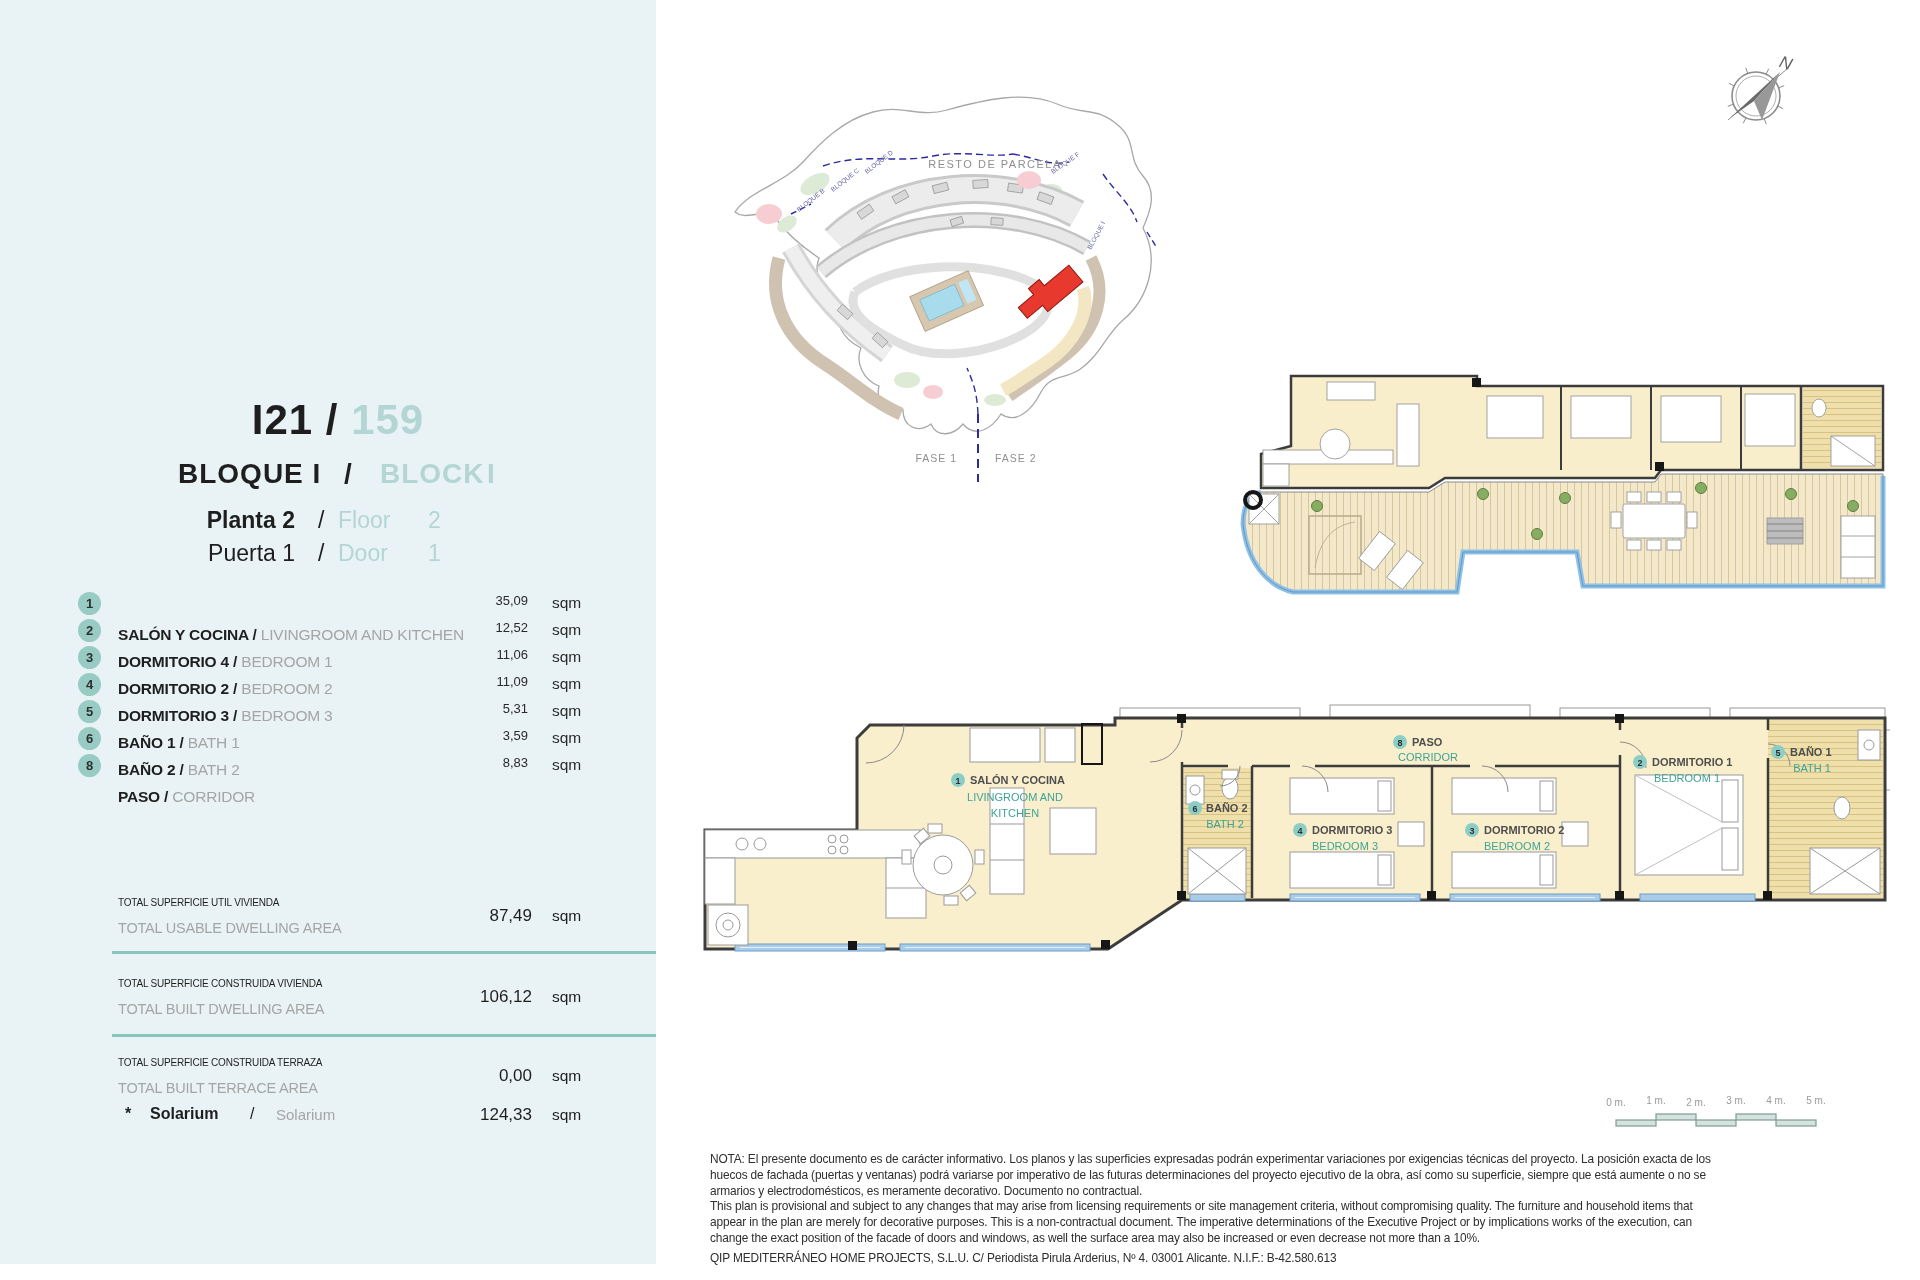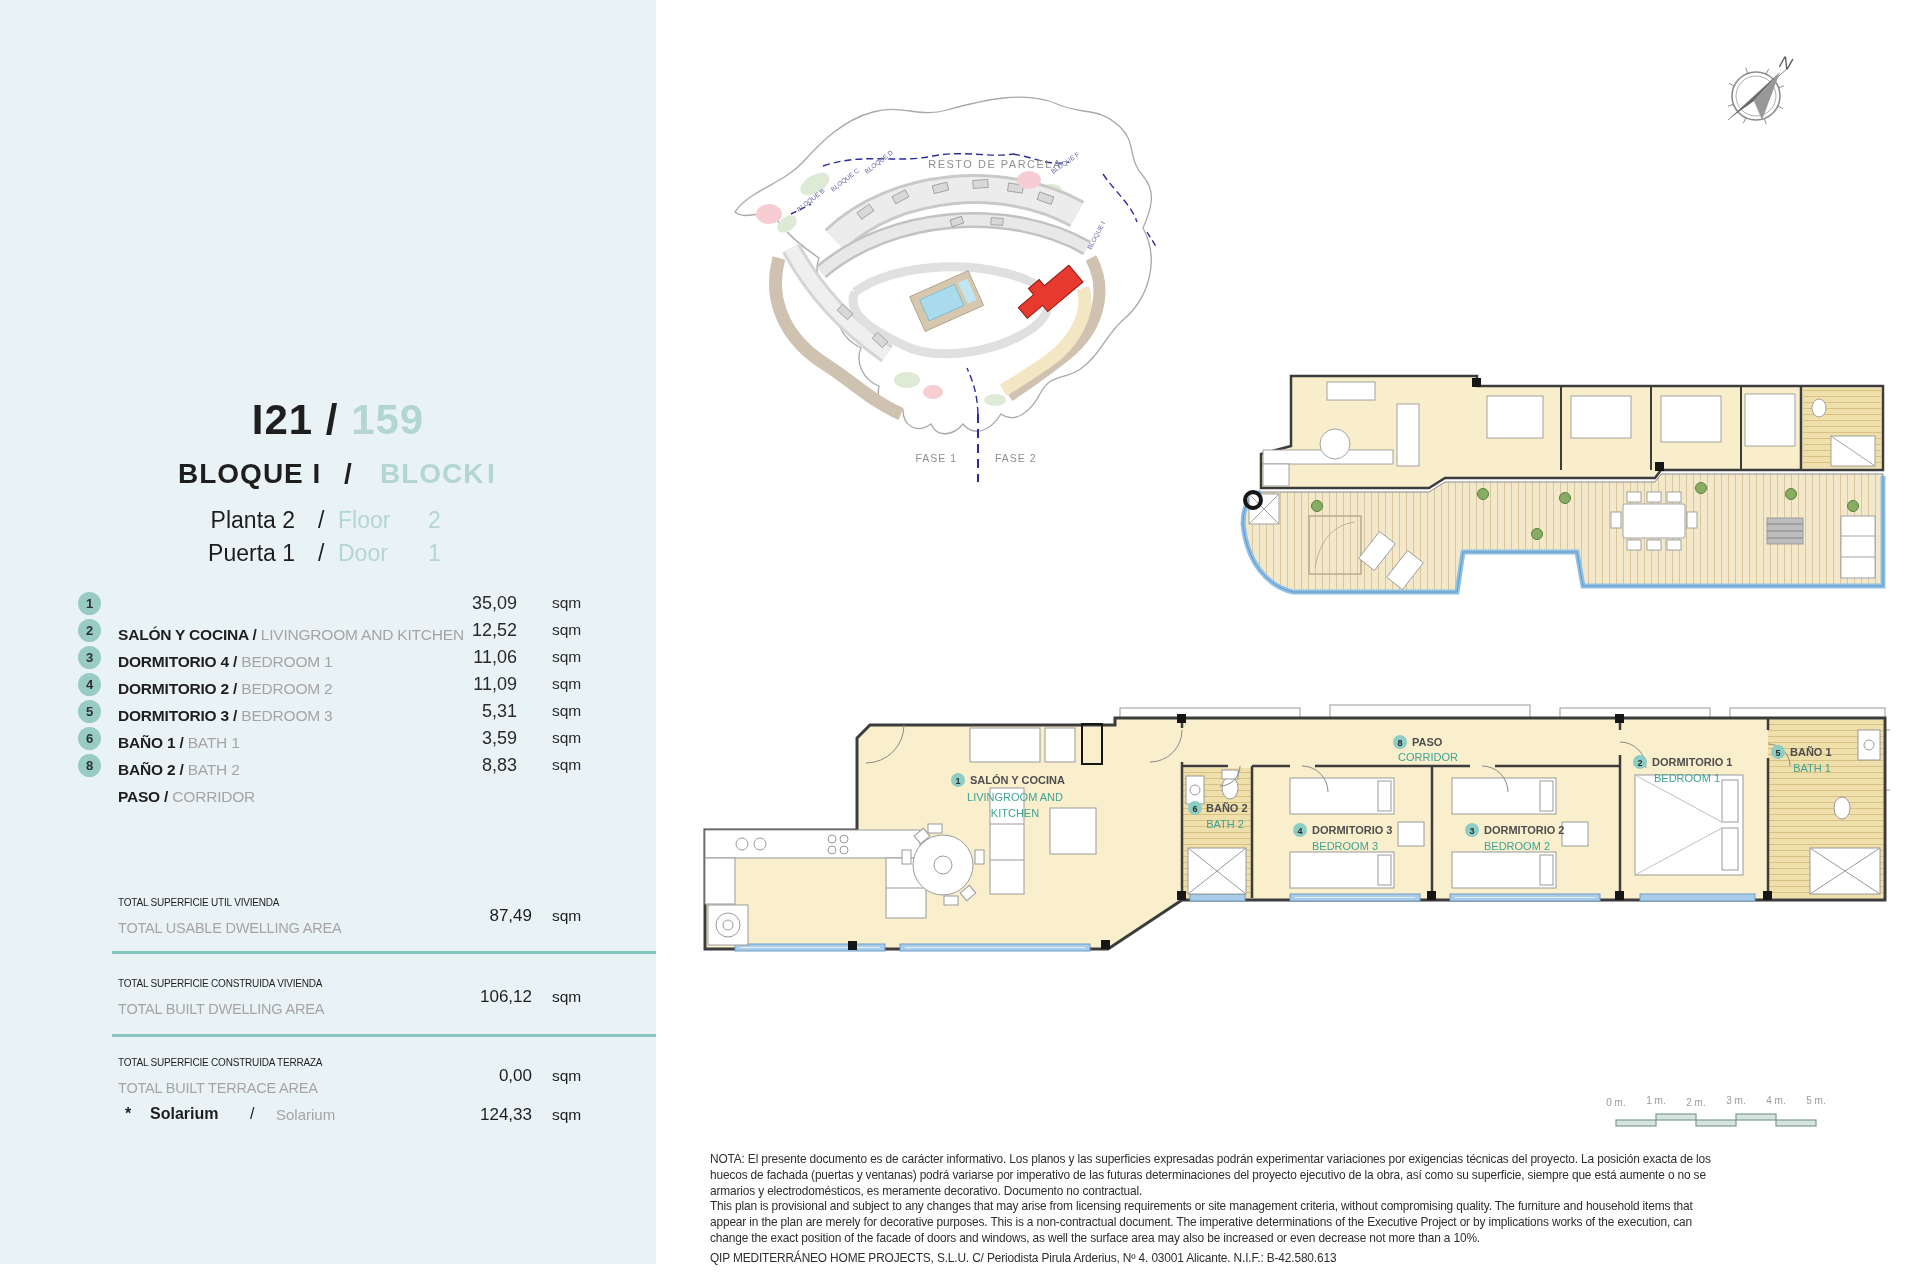--- a/index.html
+++ b/index.html
@@ -18,21 +18,21 @@
   .teal{color:#b3d6d4;text-align:right;}
   .dk{color:#1e1e1e;}
   .block-row span{position:absolute;top:458px;font-size:28px;font-weight:bold;letter-spacing:1px;white-space:nowrap;}
   .sub-row span{position:absolute;font-size:23px;white-space:nowrap;}
   .room-row{position:absolute;left:0;width:656px;height:27px;}
   .room-badge{position:absolute;left:78px;top:0;width:23px;height:23px;border-radius:50%;
     background:#97cbc4;color:#2f2f2f;font-size:13px;font-weight:bold;line-height:23px;text-align:center;}
   .room-label{position:absolute;left:118px;top:2px;font-size:15.5px;white-space:nowrap;letter-spacing:-0.2px;margin-top:32px;}
   .room-label .res{font-weight:bold;color:#1e1e1e;}
   .room-label .ren{color:#a5a5a5;}
-  .room-area{position:absolute;left:425px;top:1px;width:92px;text-align:right;font-size:18px;color:#2a2a2a;}
+  .room-area{position:absolute;left:436px;top:1px;width:92px;text-align:right;font-size:13px;color:#2a2a2a;}
   .room-unit{position:absolute;left:552px;top:2px;font-size:15.5px;color:#2a2a2a;}
   .tot-es{position:absolute;left:118px;font-size:10px;font-weight:normal;letter-spacing:-0.2px;white-space:nowrap;}
   .tot-en{position:absolute;left:118px;font-size:14.5px;color:#a5a5a5;letter-spacing:-0.2px;white-space:nowrap;}
   .tot-val{position:absolute;left:440px;width:92px;text-align:right;font-size:17px;}
   .tot-unit{position:absolute;left:552px;font-size:15.5px;}
   .divider{position:absolute;left:112px;width:544px;height:3px;background:#86c6bf;}
   .sol-star{position:absolute;left:125px;top:1105px;font-size:16px;font-weight:bold;}
   .sol-es{position:absolute;left:150px;top:1105px;font-size:16px;font-weight:bold;}
   .sol-sl{position:absolute;left:250px;top:1105px;font-size:16px;}
   .sol-en{position:absolute;left:276px;top:1106px;font-size:15px;color:#a5a5a5;}
@@ -58,21 +58,21 @@
   </div>
 
   <div class="block-row">
     <span style="left:178px;" class="dk">BLOQUE  I</span>
     <span style="left:344px;" class="dk">/</span>
     <span style="left:380px;" class="teal">BLOCK</span>
     <span style="left:487px;" class="teal">I</span>
   </div>
 
   <div class="sub-row">
-    <span style="left:150px;top:507px;width:145px;text-align:right;" class="dk">Planta 2</span>
+    <span style="left:150px;top:507px;width:145px;text-align:right;font-weight:bold;" class="dk">Planta 2</span>
     <span style="left:318px;top:507px;" class="dk">/</span>
     <span style="left:338px;top:507px;" class="teal">Floor</span>
     <span style="left:428px;top:507px;" class="teal">2</span>
   </div>
   <div class="sub-row">
     <span style="left:150px;top:540px;width:145px;text-align:right;" class="dk">Puerta 1</span>
     <span style="left:318px;top:540px;" class="dk">/</span>
     <span style="left:338px;top:540px;" class="teal">Door</span>
     <span style="left:428px;top:540px;" class="teal">1</span>
   </div>

